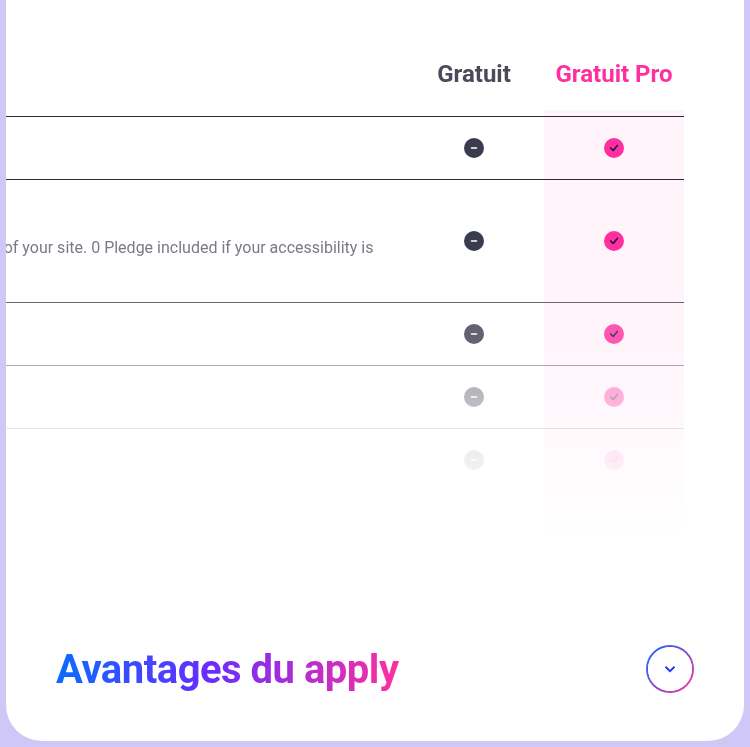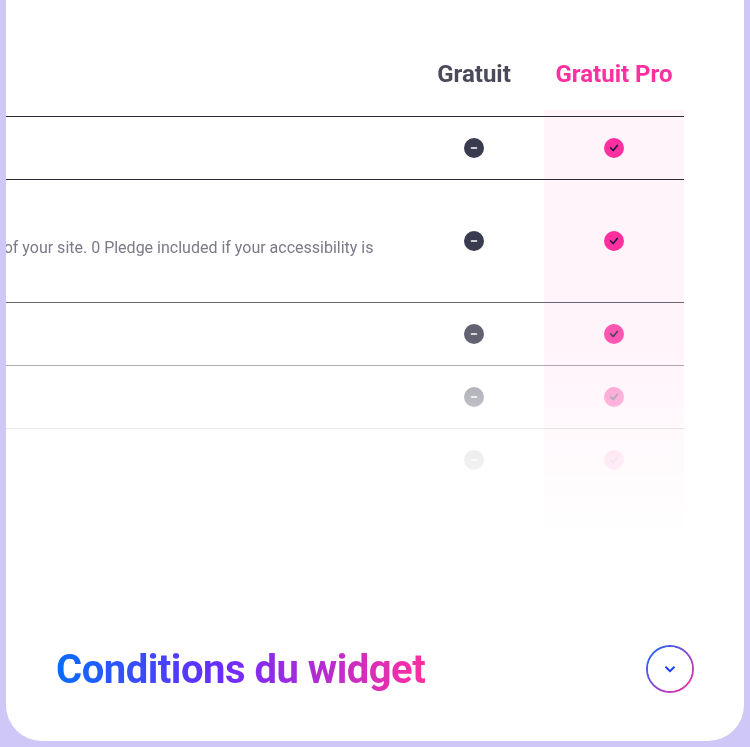--- a/index.html
+++ b/index.html
@@ -225,21 +225,21 @@
                 </svg>
               </span></td>
           </tr>
         </tbody>
     </table>
   </div>
 
   <div class="fade"></div>
 
   <div class="section-bar">
-    <div class="section-title">Conditions du widget</div>
+    <div class="section-title">Avantages du apply</div>
     <div class="chev-btn">
       <div class="chev-btn-inner">
         <svg viewBox="0 0 24 24">
             <polyline points="6 9 12 15 18 9"></polyline>
           </svg>
       </div>
     </div>
   </div>
 </div>
 

